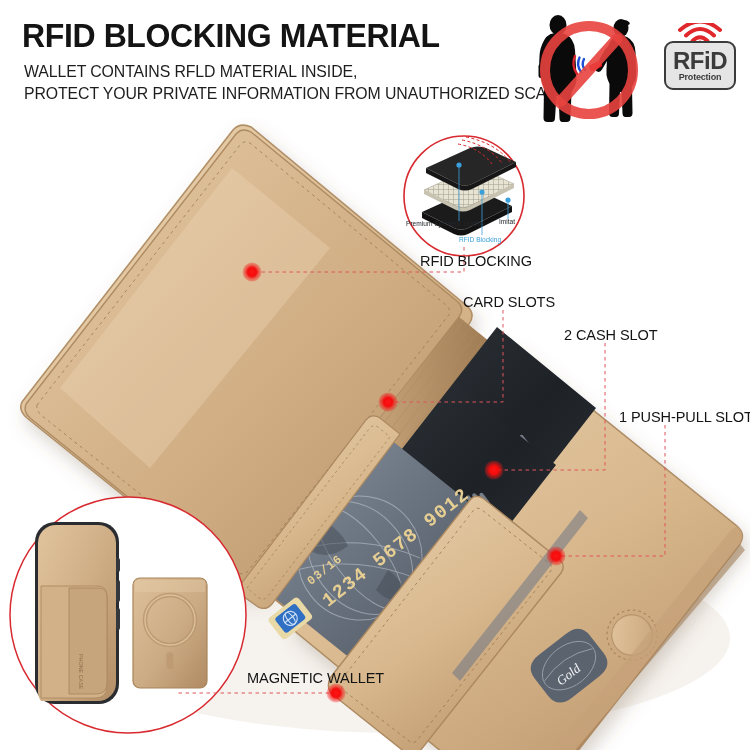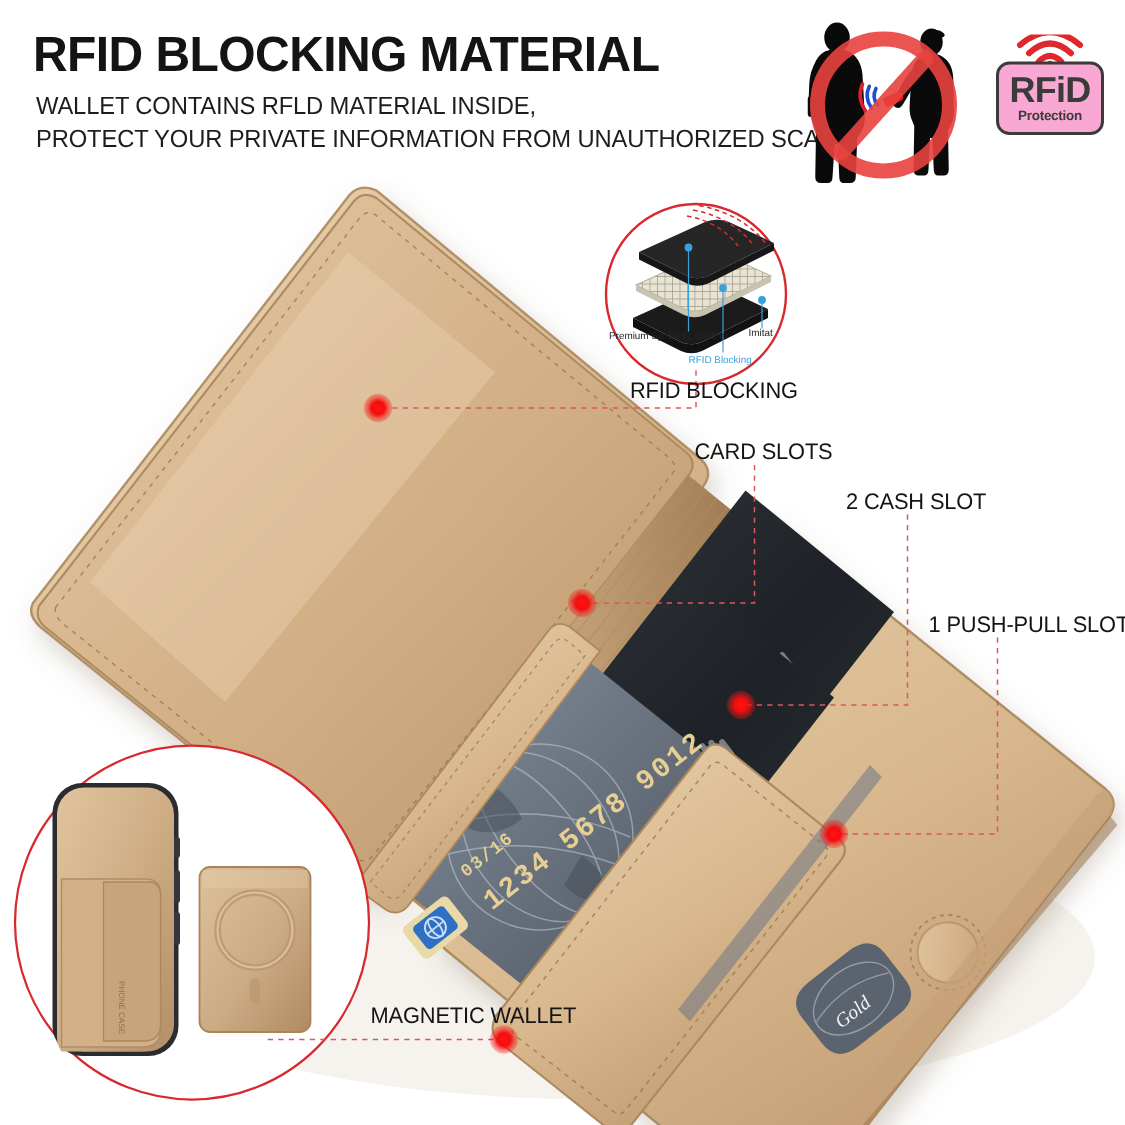--- a/index.html
+++ b/index.html
@@ -32,21 +32,21 @@
 
   
   .nosign { position:absolute; left:521px; top:8px; width:130px; height:122px; }
   .nosign svg { width:100%; height:100%; display:block; }
 
   
   .rfid-badge { position:absolute; left:664px; top:24px; width:72px; height:66px; }
   .rfid-waves { position:absolute; left:50%; top:-1px; transform:translateX(-50%); width:46px; height:24px; }
   .rfid-box {
     position:absolute; left:0; top:17px; width:72px; height:49px;
-    border:2.6px solid #3b3b3b; border-radius:9px; background:#f9a8d4;
+    border:2.6px solid #3b3b3b; border-radius:9px; background:#e5e5e5;
     display:flex; flex-direction:column; align-items:center; justify-content:center;
   }
   .rfid-word { font-size:24px; font-weight:bold; color:#3b3b3b; line-height:0.96; letter-spacing:-0.5px; }
   .rfid-prot { font-size:9px; font-weight:bold; color:#3b3b3b; line-height:1; margin-top:1px; letter-spacing:-0.2px;text-align:center; }
 
   
   .wallet-art { position:absolute; left:0; top:118px; width:750px; height:632px; }
   .wallet-art svg { width:100%; height:100%; display:block; }
 
   

